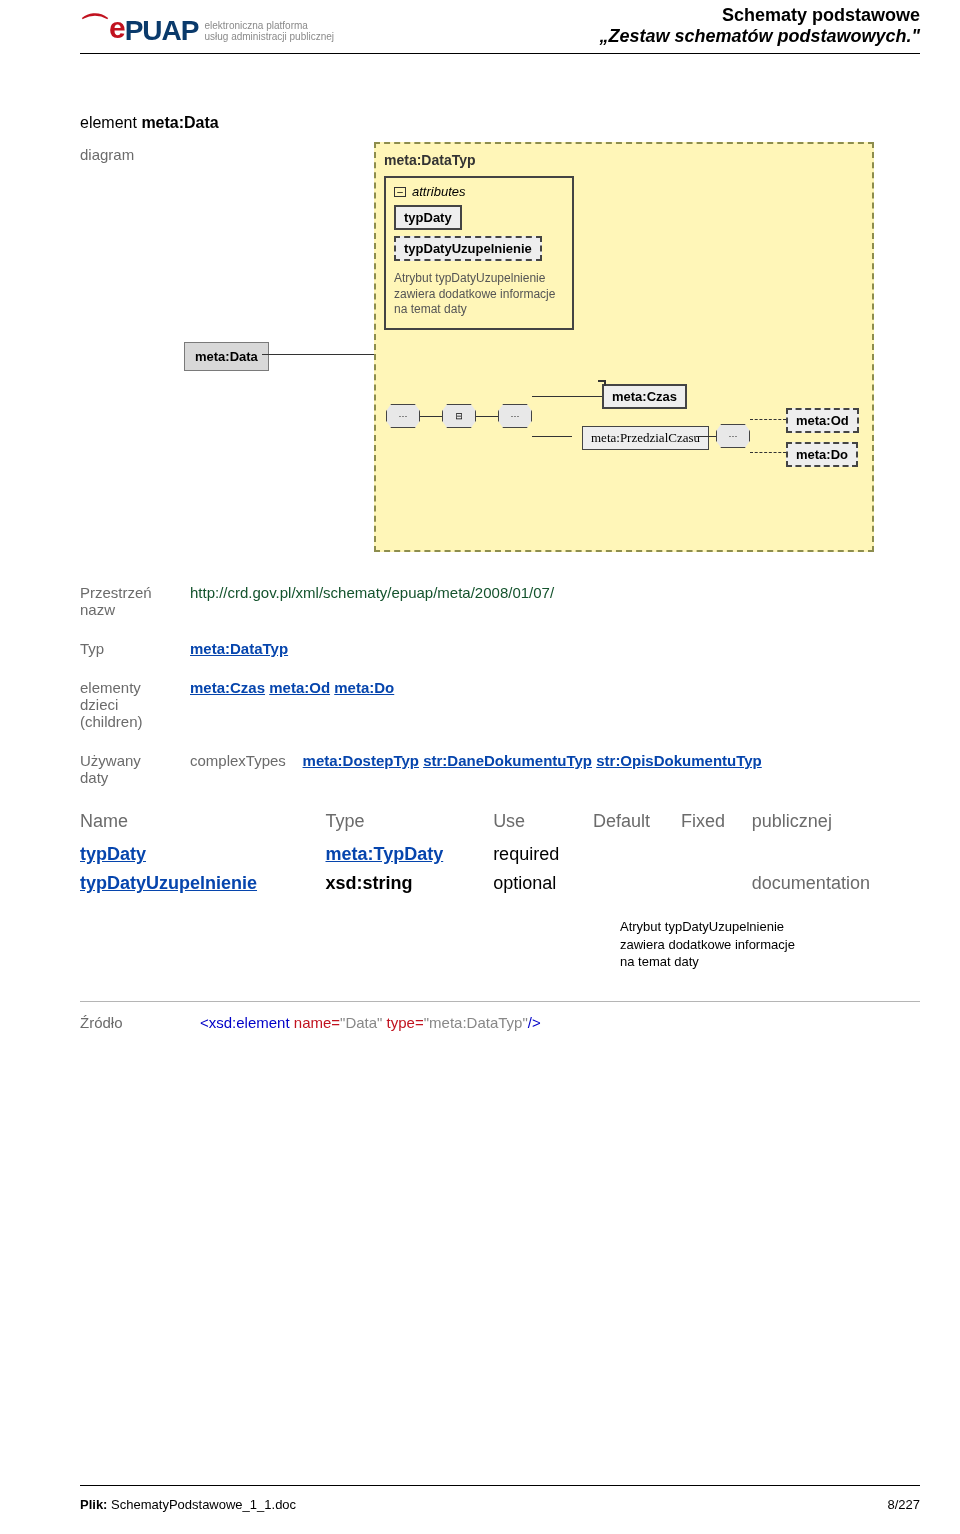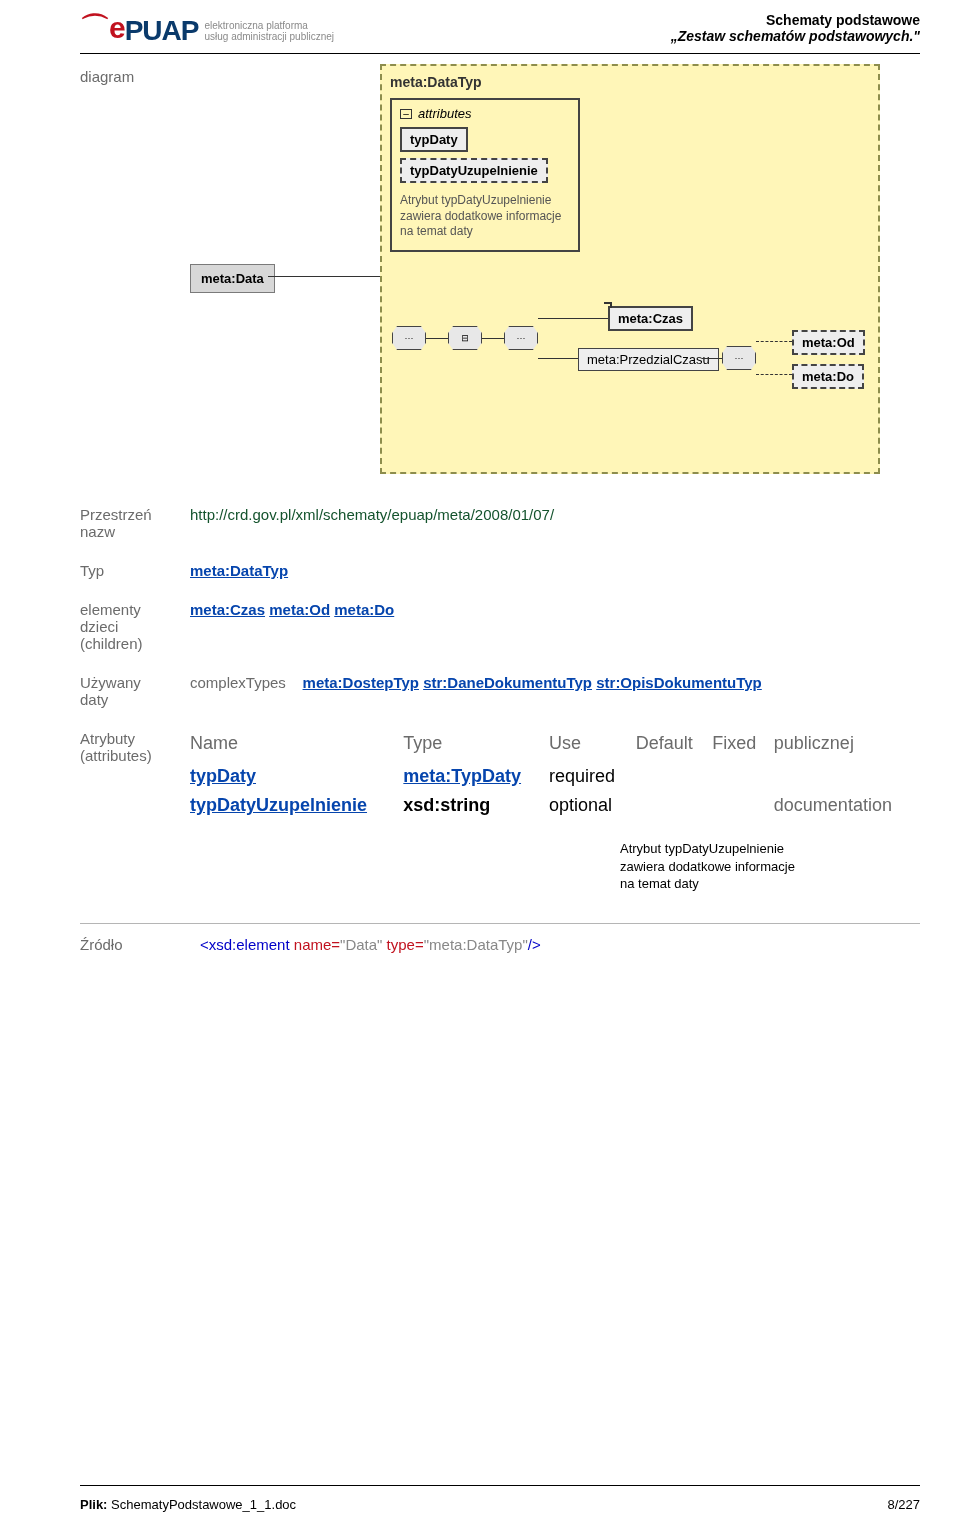--- a/index.html
+++ b/index.html
@@ -45,36 +45,36 @@
     display: inline-block;
     transform: translateY(-2px);
   }
   .logo-sub {
     font-size: 10px;
     color: #8a8a8a;
     line-height: 1.1;
   }
   .hdr-right {
     text-align: right;
-    font-size: 14px;
-    padding-top: 12px;
+    font-size: 18px;
+    padding-top: 5px;
   }
   .hdr-right .l1 { font-weight: bold; }
   .hdr-right .l2 { font-style: italic; font-weight: bold; }
   
   .section-title {
     margin-top: 60px;
     font-size: 16px;
   }
   .section-title b { font-weight: bold; }
   
   .diagram-row {
     display: flex;
     align-items: flex-start;
-    gap: 20px;
+    gap: 14px;
     margin-top: 10px;
   }
   .side-label {
     color: #6b6b6b;
     font-size: 15px;
     width: 90px;
     padding-top: 4px;
   }
   .diagram-box {
     flex: 1;
@@ -234,20 +234,23 @@
         <div>elektroniczna platforma</div>
         <div>usług administracji publicznej</div>
       </div>
     </div>
     <div class="hdr-right">
       <div class="l1">Schematy podstawowe</div>
       <div class="l2">„Zestaw schematów podstawowych."</div>
     </div>
   </div>
 
+  <div class="section-title">
+    <span>element </span><b>meta:Data</b>
+  </div>
 
   <div class="diagram-row">
     <div class="side-label">diagram</div>
     <div class="diagram-box">
 
       <div class="meta-data-box">
         <span class="greybox" style="font-weight:bold;">meta:Data</span>
       </div>
       <div class="hline" style="left:78px; top:212px; width:112px;"></div>
 
@@ -268,21 +271,21 @@
         <div class="hline" style="left:44px; top:272px; width:22px;"></div>
         <div class="oct" style="left:66px; top:260px;">⊟</div>
         <div class="hline" style="left:100px; top:272px; width:22px;"></div>
         <div class="oct" style="left:122px; top:260px;">···</div>
 
         <div class="hline" style="left:156px; top:252px; width:70px;"></div>
         <div class="node" style="left:226px; top:240px;">meta:Czas</div>
         <span class="tick" style="left:222px; top:236px;"></span>
 
         <div class="hline" style="left:156px; top:292px; width:40px;"></div>
-        <div class="node plain" style="left:196px; top:282px; border-width:1px;">meta:PrzedzialCzasu</div>
+        <div class="node plain" style="left:206px; top:282px; border-width:1px;font-family:Liberation Serif, serif;">meta:PrzedzialCzasu</div>
 
         <div class="hline" style="left:320px; top:292px; width:20px;"></div>
         <div class="oct" style="left:340px; top:280px;">···</div>
 
         <div class="hline dashed" style="left:374px; top:275px; width:36px;"></div>
         <div class="node dashed" style="left:410px; top:264px;">meta:Od</div>
 
         <div class="hline dashed" style="left:374px; top:308px; width:36px;"></div>
         <div class="node dashed" style="left:410px; top:298px;">meta:Do</div>
       </div>
@@ -313,21 +316,20 @@
     <div class="def-label">Używany daty</div>
     <div class="def-val">
       <span class="grey">complexTypes</span>&nbsp;&nbsp;&nbsp;
       <a class="link">meta:DostepTyp</a>
       <a class="link">str:DaneDokumentuTyp</a>
       <a class="link">str:OpisDokumentuTyp</a>
     </div>
   </div>
 
   <div class="def-row">
-    <div class="def-label">Atrybuty (attributes)</div>
     <div class="def-val">
       <table class="attr-table">
         <tbody>
             <tr>
           <th>Name</th>
           <th>Type</th>
           <th>Use</th>
           <th>Default</th>
           <th>Fixed</th>
           <th>publicznej</th>

